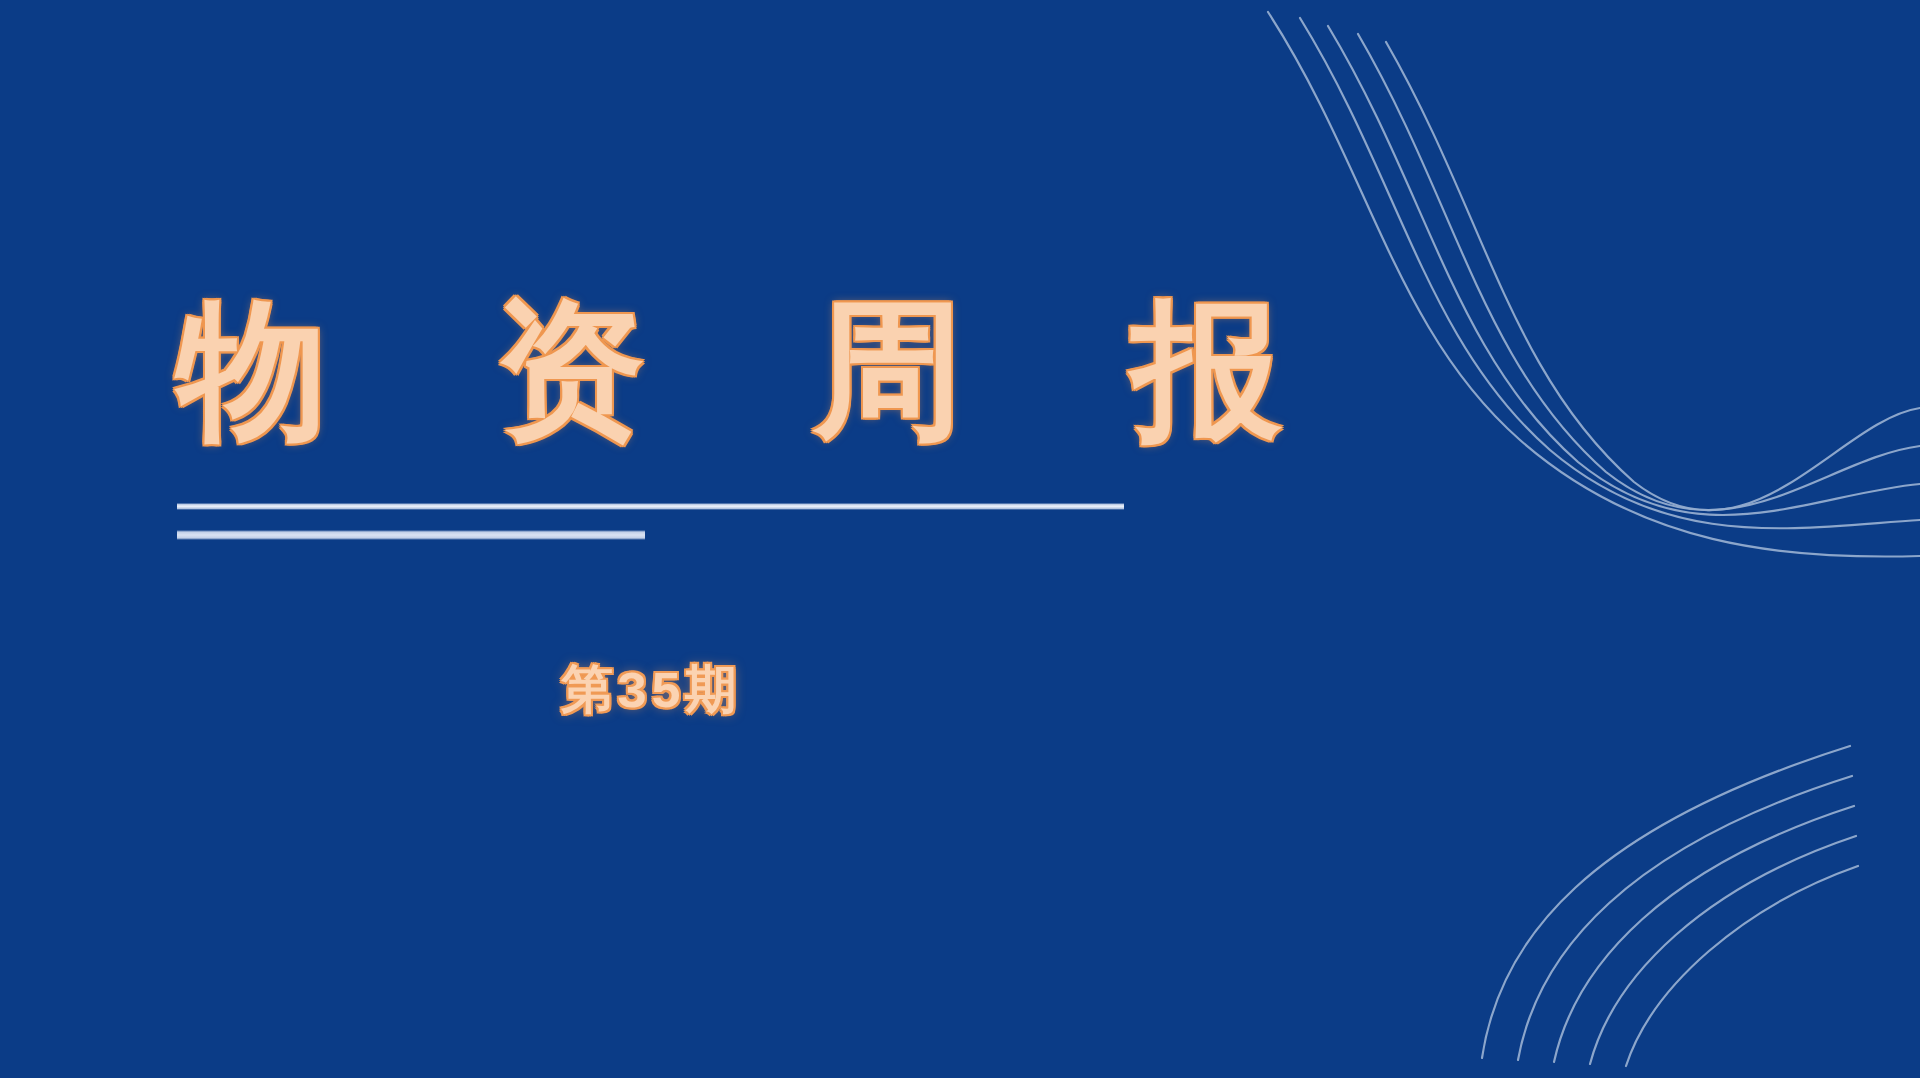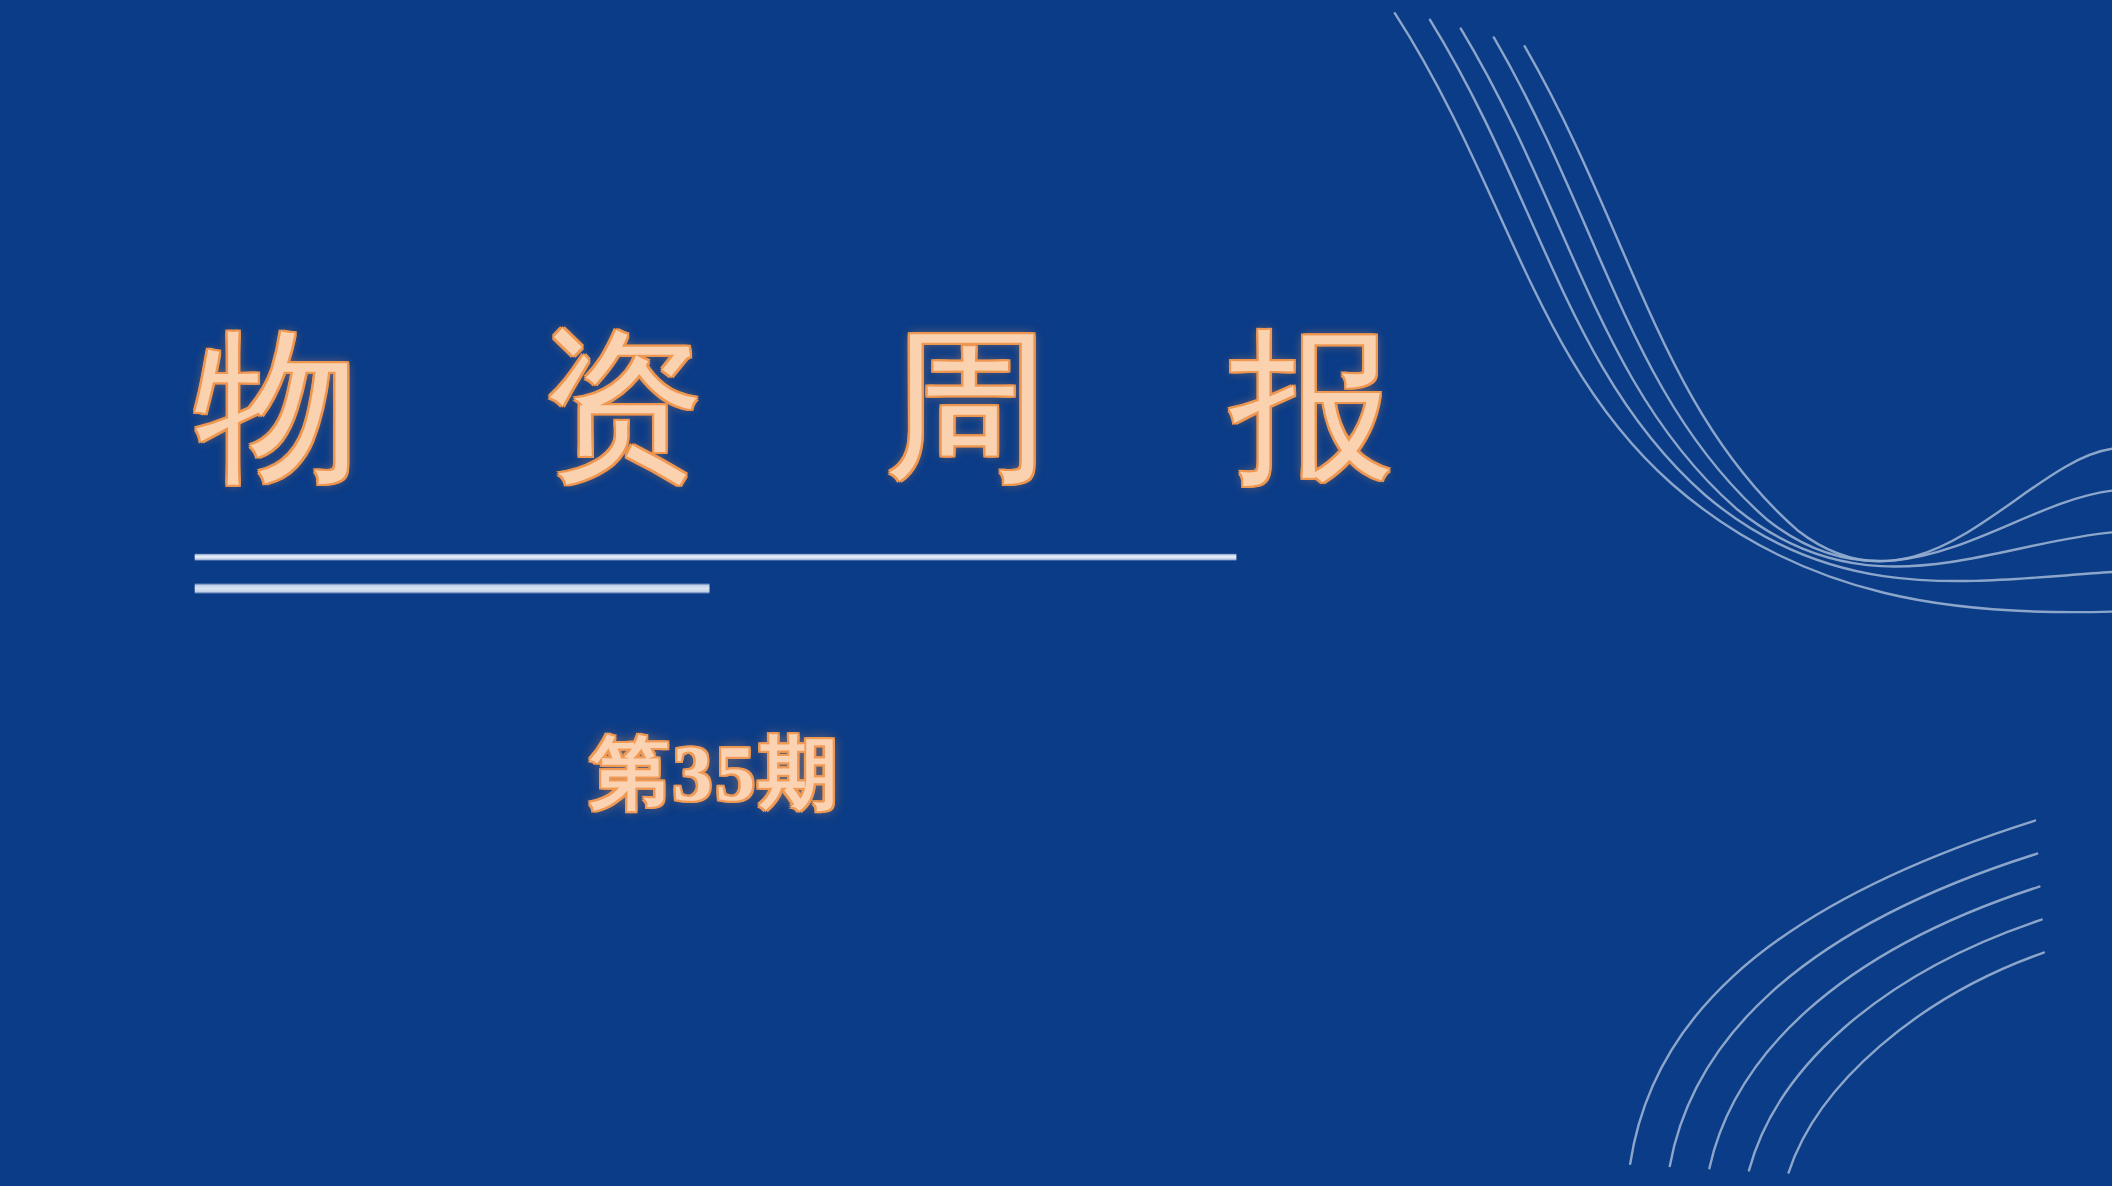--- a/index.html
+++ b/index.html
@@ -47,21 +47,21 @@
     position: absolute;
     left: 177px;
     top: 286px;
     width: 1000px;
   }
 
   #main-title {
     font-family: "DejaVu Sans", "Liberation Sans", sans-serif;
     font-size: 150px;
     line-height: 1.12;
-    font-weight: 400;
+    font-weight: 700;
     letter-spacing: 58px;
     color: #fad2b0;
     white-space: nowrap;
     margin: 0;
     padding: 0;
     text-shadow:
       -2px 0 0 #ef9750,
        2px 0 0 #ef9750,
        0 -2px 0 #ef9750,
        0  2px 0 #ef9750,
@@ -102,22 +102,22 @@
       #0b3c87 100%);
   }
 
   
   #subtitle {
     position: absolute;
     left: 177px;
     top: 655px;
     width: 947px;
     text-align: center;
-    font-family: Liberation Serif, serif;
-    font-size: 72px;
+    font-family: Liberation Mono, monospace;
+    font-size: 52px;
     font-weight: 700;
     letter-spacing: 3px;
     color: #fbd3b2;
     white-space: nowrap;
     text-shadow:
       -2px 0 0 #f09a55,
        2px 0 0 #f09a55,
        0 -2px 0 #f09a55,
        0  2px 0 #f09a55,
       -2px -2px 0 #f09a55,

